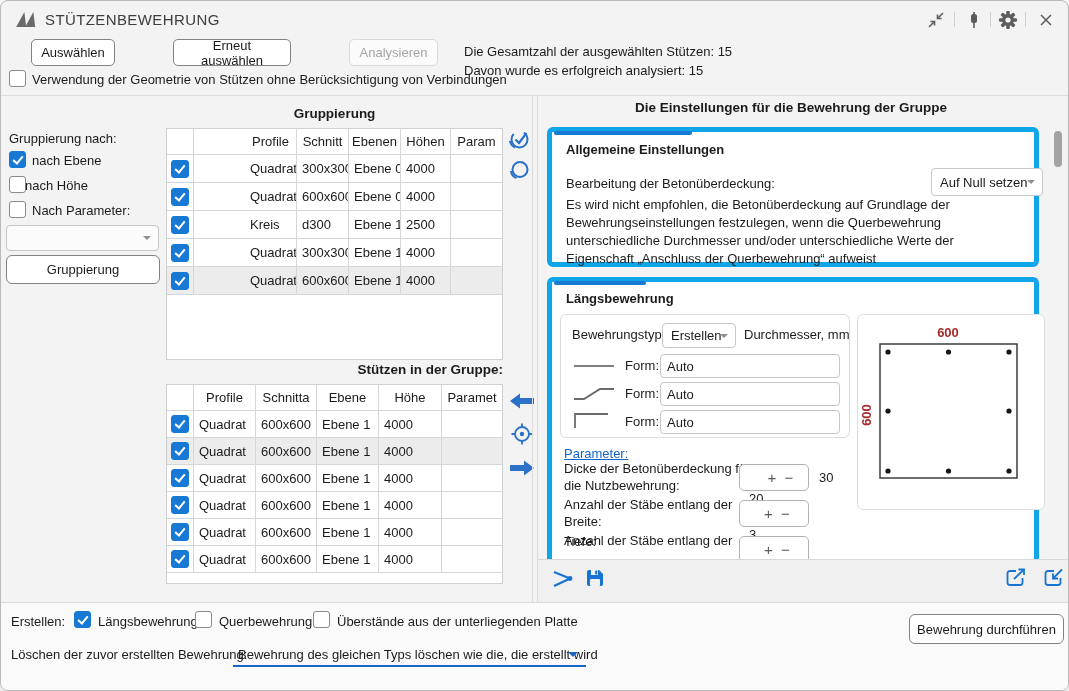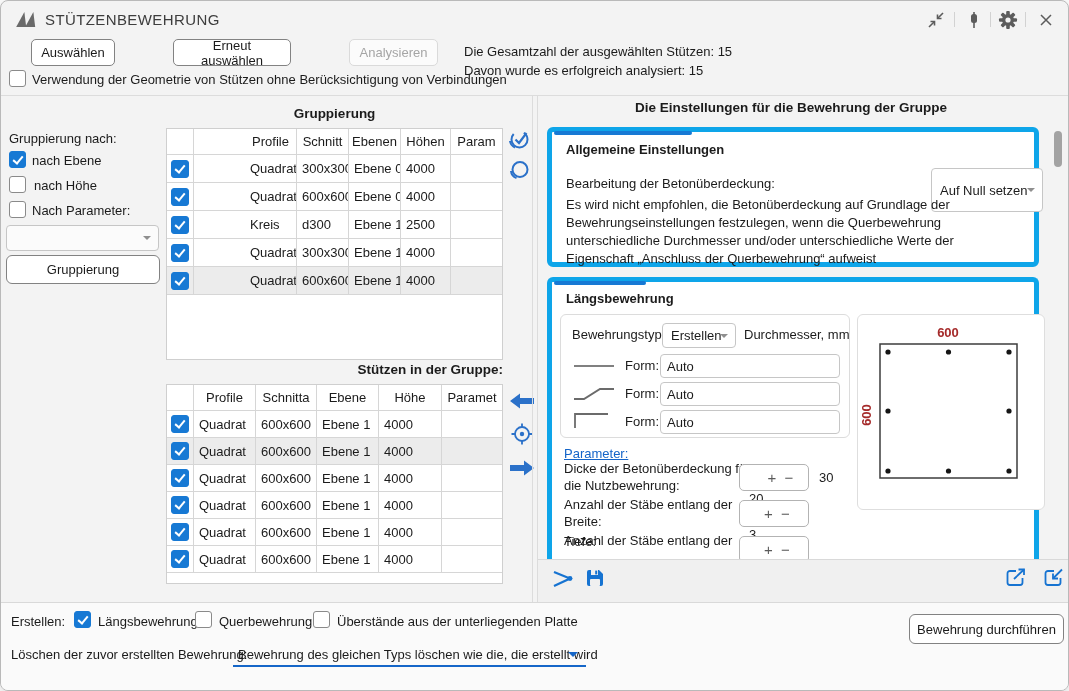--- a/index.html
+++ b/index.html
@@ -117,21 +117,21 @@
   <div class="abs nw" style="left:463px;top:43px;">Die Gesamtzahl der ausgewählten Stützen: 15</div>
   <div class="abs nw" style="left:463px;top:62px;">Davon wurde es erfolgreich analysiert: 15</div>
   <span class="cb" style="left:8px;top:69px;"></span>
   <span class="abs nw" style="left:31px;top:71px;">Verwendung der Geometrie von Stützen ohne Berücksichtigung von Verbindungen</span>
   <div class="hline" style="left:0;top:94px;width:1069px;"></div>
 
   <div class="abs nw" style="left:8px;top:130px;">Gruppierung nach:</div>
   <span class="cb checked" style="left:8px;top:150px;"></span>
   <span class="abs nw" style="left:31px;top:152px;">nach Ebene</span>
   <span class="cb" style="left:8px;top:175px;"></span>
-  <span class="abs nw" style="left:33px;top:177px;text-align:right;">nach Höhe</span>
+  <span class="abs nw" style="left:24px;top:177px;text-align:right;">nach Höhe</span>
   <span class="cb" style="left:8px;top:200px;"></span>
   <span class="abs nw" style="left:31px;top:202px;">Nach Parameter:</span>
   <div class="sel-box" style="left:5px;top:224px;width:153px;height:26px;background:#fbfbfb;">
     <span></span>
     <span class="caret"></span>
   </div>
   <button class="btn" style="left:5px;top:254px;width:154px;height:29px;border-radius:6px;">Gruppierung</button>
 
   <div class="tbl-title" style="left:165px;top:105px;width:337px;">Gruppierung</div>
   <div id="t1" class="tbl" style="left:165px;top:127px;width:337px;height:232px;">
@@ -304,21 +304,21 @@
   </span>
 
   <div class="vline" style="left:531px;top:95px;height:506px;"></div>
   <div class="vline" style="left:536px;top:95px;height:506px;"></div>
 
   <div class="tbl-title" style="left:540px;top:99px;width:500px;">Die Einstellungen für die Bewehrung der Gruppe</div>
 
   <div id="card-general" class="card" style="left:546px;top:126px;width:492px;height:140px;">
     <div class="abs sec-h nw" style="left:14px;top:10px;">Allgemeine Einstellungen</div>
     <div class="abs nw" style="left:14px;top:44px;">Bearbeitung der Betonüberdeckung:</div>
-    <div class="sel-box" style="left:379px;top:36px;width:112px;height:44px;">
+    <div class="sel-box" style="left:379px;top:36px;width:112px;height:28px;">
       <span>Auf Null setzen</span>
       <span class="caret"></span>
     </div>
     <div class="abs" style="left:14px;top:64px;width:455px;line-height:18px;">Es wird nicht empfohlen, die Betonüberdeckung auf Grundlage der Bewehrungseinstellungen festzulegen, wenn die Querbewehrung unterschiedliche Durchmesser und/oder unterschiedliche Werte der Eigenschaft „Anschluss der Querbewehrung“ aufweist</div>
   </div>
 
   <div id="card-long" class="card" style="left:546px;top:276px;width:492px;height:282px;border-bottom:none;border-radius:6px 6px 0 0;">
     <div class="abs sec-h nw" style="left:14px;top:9px;">Längsbewehrung</div>
 
     <div class="abs" style="left:8px;top:32px;width:290px;height:124px;border:1px solid #dcdcdc;border-radius:6px;overflow:hidden;">

